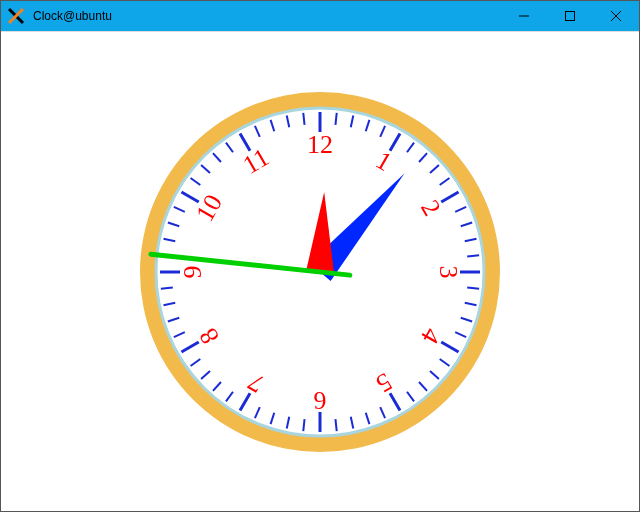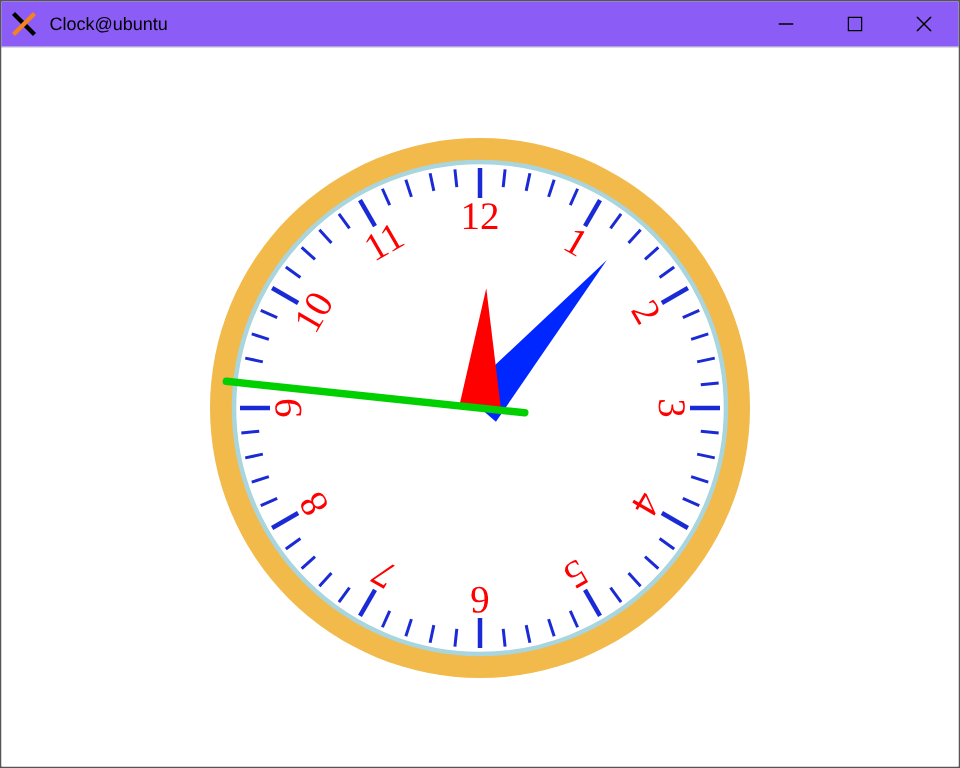--- a/index.html
+++ b/index.html
@@ -1,17 +1,17 @@
 <!DOCTYPE html>
 <html><head>
 <meta charset="utf-8">
 <style>
   html,body{margin:0;padding:0;width:640px;height:512px;font-family:"Segoe UI",sans-serif;background:#fff;overflow:hidden}
   .window{width:640px;height:512px;display:flex;flex-direction:column;border:1px solid #555;box-sizing:border-box}
-  .titlebar{height:30px;background:#8b5cf6;display:flex;align-items:center;border-bottom:1px solid #ddd;user-select:none}
+  .titlebar{height:30px;background:#0ea5e9;display:flex;align-items:center;border-bottom:1px solid #ddd;user-select:none}
   .titlebar .icon-x{width:18px;height:18px;margin:0 6px;position:relative}
   .titlebar .icon-x svg{display:block}
   .titlebar .title{flex:0 0 auto;font-size:12px;color:#000;margin-left:2px}
   .titlebar .spacer{flex:1}
   .winbtn{width:46px;height:30px;display:flex;align-items:center;justify-content:center;font-size:10px;color:#000}
   .content{flex:1;background:#fff;position:relative}
   #clock{position:absolute;left:50%;top:50%;transform:translate(-50%,-50%)}
 </style>
 </head>
 <body>

